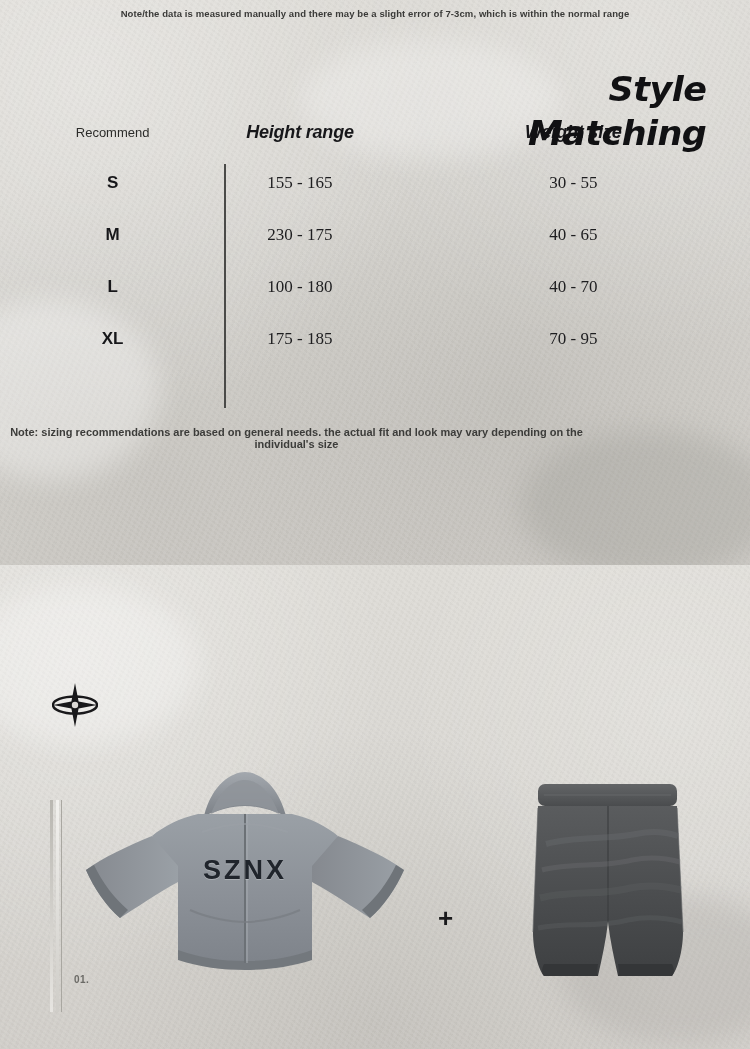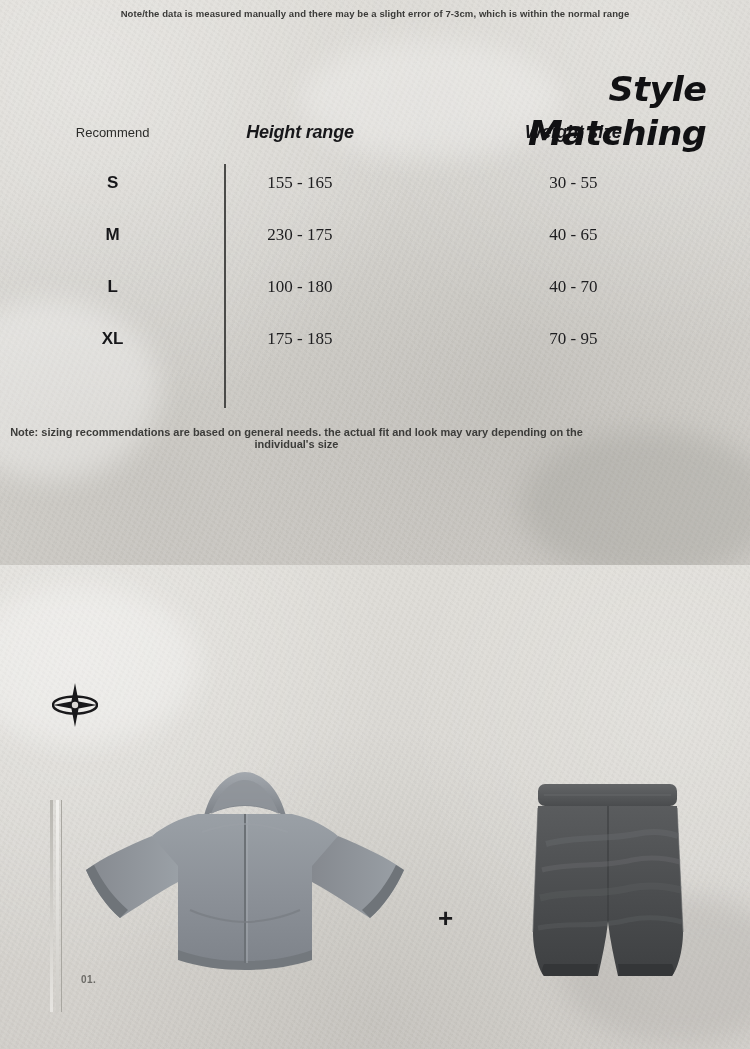--- a/index.html
+++ b/index.html
@@ -182,21 +182,20 @@
   .vbars i:nth-child(3) { left: 11px; width: 1px; background: #a9a7a1; }
 
   .item-index {
     position: absolute;
     left: 74px;
     top: 974px;
     font-size: 10px;
     font-weight: 700;
     color: #6b6a66;
     letter-spacing: .4px;
-    margin-left: 7px;
   }
 
   .plus {
     position: absolute;
     left: 438px;
     top: 905px;
     font-size: 26px;
     font-weight: 700;
     color: #1a1a1c;
     line-height: 1;
@@ -331,20 +330,21 @@
 
       <path d="M98 180 C120 188 142 191 165 191 C188 191 210 188 232 180 L232 190 C210 197 188 200 165 200 C142 200 120 197 98 190 Z" fill="#73787d"></path>
 
       <line x1="165" y1="44" x2="165" y2="193" stroke="#6c7176" stroke-width="2"></line>
       <line x1="167" y1="44" x2="167" y2="193" stroke="#a7acb2" stroke-width="1"></line>
 
       <path d="M110 140 C128 148 150 152 165 152 C180 152 202 148 220 140" fill="none" stroke="#777c81" stroke-width="2" opacity=".7"></path>
       <path d="M122 62 C140 56 152 54 165 54 C178 54 190 56 208 62" fill="none" stroke="#9ba0a6" stroke-width="2" opacity=".6"></path>
     </svg>
   </div>
+  <div class="hoodie-text">SZNX</div>
 
   <div class="plus">+</div>
 
   <div class="garment shorts">
     <svg viewBox="0 0 175 196" width="175" height="196">
       <defs>
         <linearGradient id="sgrad" x1="0" y1="0" x2="0" y2="1">
           <stop offset="0%" stop-color="#5a5c5e"></stop>
           <stop offset="45%" stop-color="#4d4f51"></stop>
           <stop offset="100%" stop-color="#3e4042"></stop>

